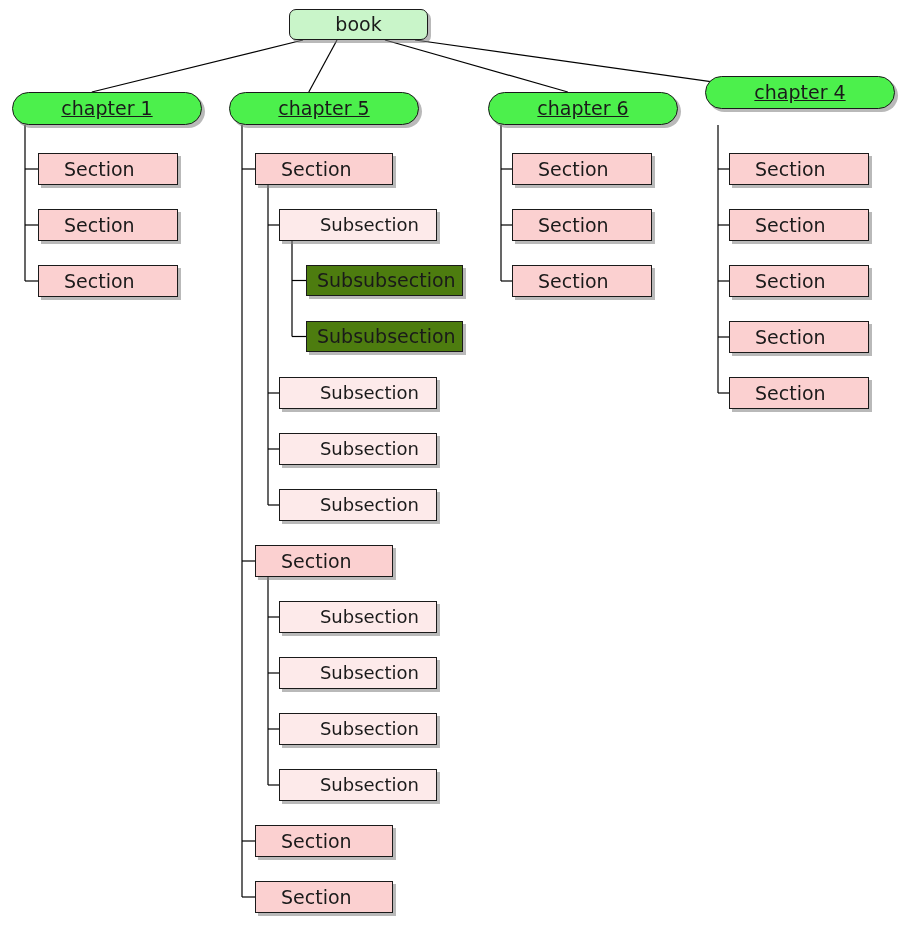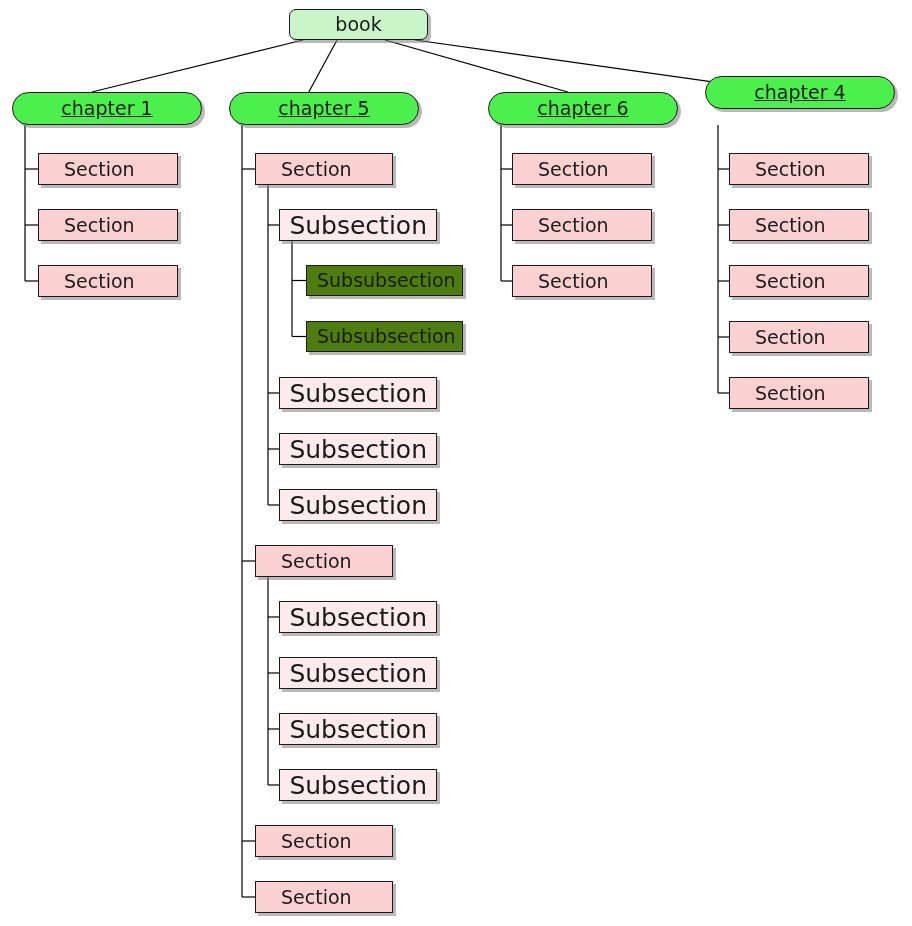--- a/index.html
+++ b/index.html
@@ -62,22 +62,22 @@
     background: #fbd0d0;
     justify-content: flex-start;
     padding-left: 25px;
     font-size: 19px;
   }
 
   
   .node.subsection {
     background: #fdeaea;
     justify-content: flex-end;
-    padding-right: 9px;
-    font-size: 25px;
+    padding-right: 17px;
+    font-size: 18px;
   }
 
   
   .node.subsubsection {
     background: #4d7c0f;
     justify-content: flex-start;
     padding-left: 10px;
     font-size: 19px;
   }
 

